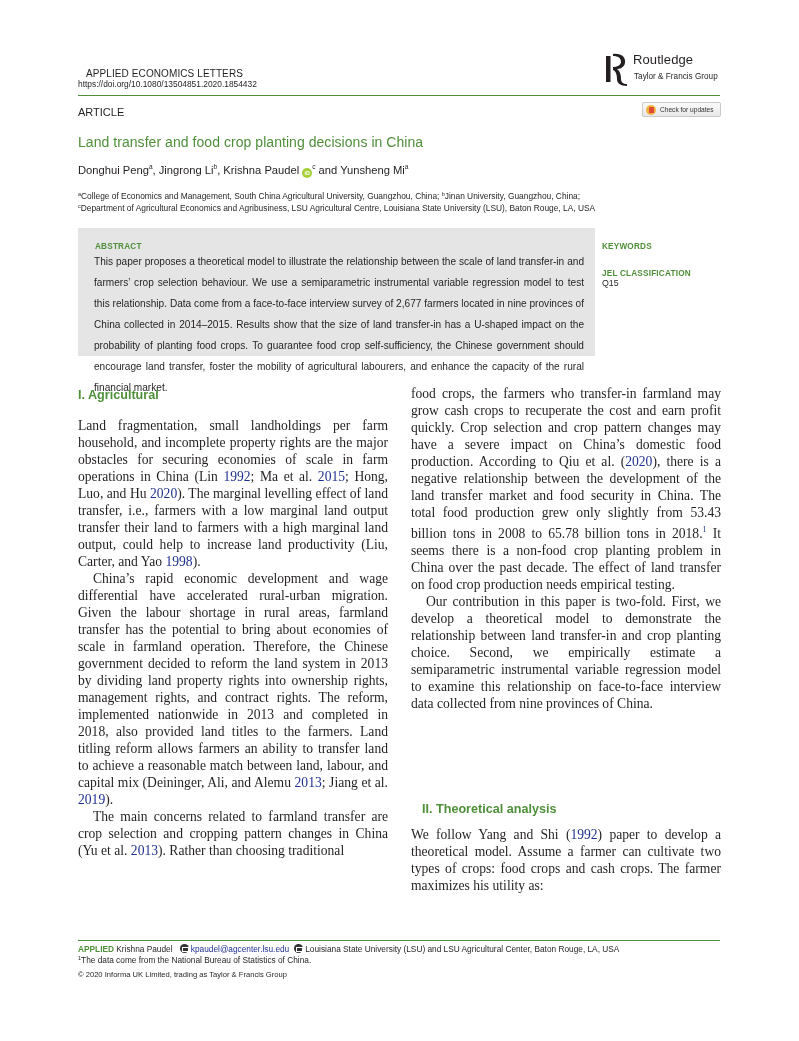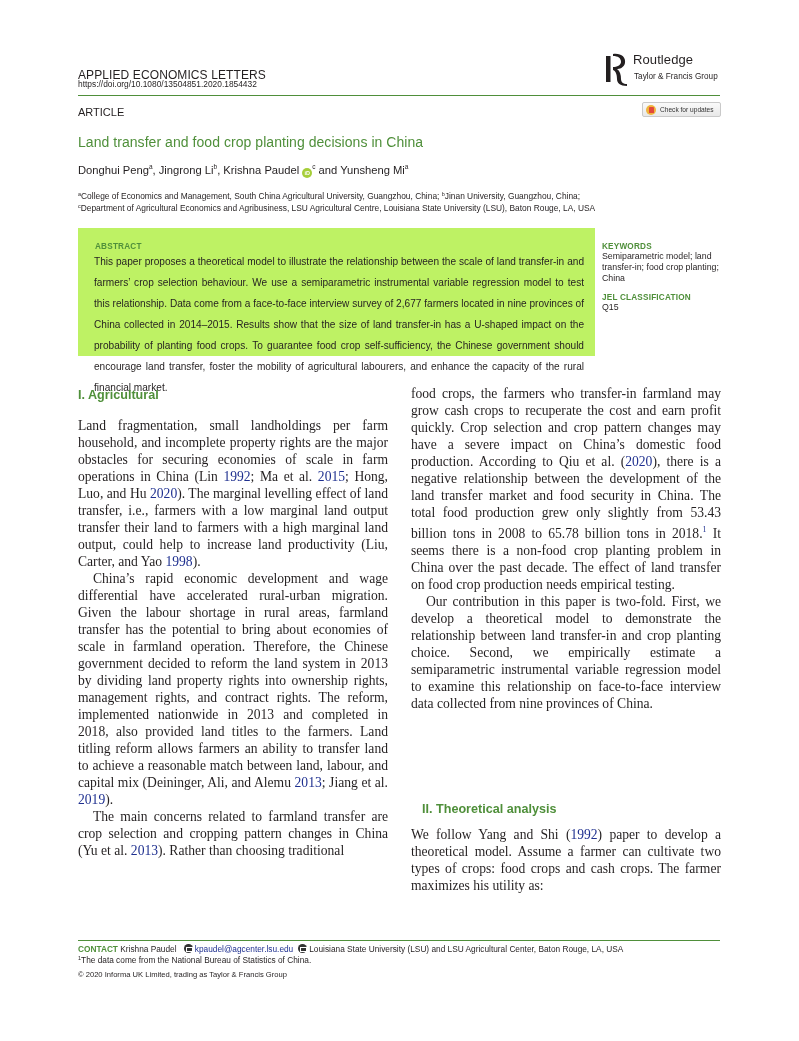--- a/index.html
+++ b/index.html
@@ -1,19 +1,19 @@
 <!DOCTYPE html>
 <html><head>
 <meta charset="utf-8">
 <style>
   * { box-sizing: border-box; margin: 0; padding: 0; }
   html, body { width: 799px; height: 1041px; background: #ffffff; overflow: hidden; }
   body { position: relative; font-family: "Liberation Sans", "DejaVu Sans", sans-serif; color: #231f20; }
 
-  .journal-name { position: absolute; left: 78px; top: 68px; font-size: 12px; letter-spacing: 0.1px; color: #231f20; }
+  .journal-name { position: absolute; left: 86px; top: 68px; font-size: 10px; letter-spacing: 0.1px; color: #231f20; }
   .doi { position: absolute; left: 78px; top: 79px; font-size: 8.4px; color: #231f20; }
   .header-rule { position: absolute; left: 78px; top: 95px; width: 642px; height: 1.4px; background: #4f8f3a; }
   .article-type { position: absolute; left: 78px; top: 106px; font-size: 11px; color: #231f20; }
 
   .publisher { position: absolute; left: 606px; top: 52px; width: 120px; height: 38px; }
   .pub-logo { position: absolute; left: 0; top: 0; width: 22px; height: 34px; }
   .pub-name { position: absolute; left: 27px; top: 0px; font-size: 13px; color: #231f20; letter-spacing: 0.1px; }
   .pub-sub { position: absolute; left: 28px; top: 20px; font-size: 8.2px; color: #231f20; white-space: nowrap; }
 
   .check-updates { position: absolute; left: 642px; top: 102px; width: 79px; height: 15px; border: 1px solid #c9c9c9; border-radius: 2px; background: linear-gradient(#fafafa,#e8e8e8); display: flex; align-items: center; padding-left: 3px; cursor: pointer; }
@@ -23,28 +23,28 @@
 
   .title { position: absolute; left: 78px; top: 134px; font-size: 14px; color: #4f8f3a; white-space: nowrap; letter-spacing: 0.05px; }
   .authors { position: absolute; left: 78px; top: 163px; font-size: 11.2px; color: #231f20; white-space: nowrap; }
   .authors sup { font-size: 6.5px; vertical-align: 5px; }
   .orcid { display: inline-block; width: 10px; height: 10px; border-radius: 50%; background: #a6ce39; color: #fff; font-size: 5.5px; line-height: 10px; text-align: center; vertical-align: -1px; margin-left: 3px; font-weight: bold; }
   .affil { position: absolute; left: 78px; font-size: 8.4px; color: #231f20; white-space: nowrap; }
   .affil sup { font-size: 5.5px; vertical-align: 3px; }
   .affil-1 { top: 191px; }
   .affil-2 { top: 203px; }
 
-  .abstract-box { position: absolute; left: 78px; top: 228px; width: 517px; height: 128px; background: #bef264; text-decoration: underline; }
+  .abstract-box { position: absolute; left: 78px; top: 228px; width: 517px; height: 128px; background: #e5e5e5; text-decoration: underline; }
   .abstract-heading { position: absolute; left: 17px; top: 14px; font-size: 8.2px; font-weight: bold; color: #4f8f3a; letter-spacing: 0.2px; }
   .abstract-text { position: absolute; left: 16px; top: 23px; width: 490px; font-size: 10.1px; line-height: 21px; color: #231f20; text-align: justify; }
 
   .keywords { position: absolute; left: 602px; top: 242px; width: 125px; }
   .kw-heading { font-size: 8.2px; font-weight: bold; color: #4f8f3a; letter-spacing: 0.2px; }
   .kw-text { font-size: 8.8px; line-height: 11.2px; color: #231f20; }
-  .jel-heading { margin-top: 8px; font-size: 8.2px; font-weight: bold; color: #4f8f3a; letter-spacing: 0.2px; }
+  .jel-heading { margin-top: 18px; font-size: 8.2px; font-weight: bold; color: #4f8f3a; letter-spacing: 0.2px; }
   .jel-text { font-size: 8.8px; color: #231f20; }
 
   .col { position: absolute; width: 310px; font-family: "Liberation Serif", "DejaVu Serif", serif; font-size: 13.6px; line-height: 17px; color: #231f20; text-align: justify; }
   .col-left { left: 78px; top: 409px; margin-top: 8px; }
   .col-right { left: 411px; top: 385px; }
   .section-h { position: absolute; font-family: "Liberation Sans", "DejaVu Sans", sans-serif; font-size: 12.6px; font-weight: bold; color: #4f8f3a; }
   .sec-1 { left: 78px; top: 388px; }
   .sec-2 { left: 411px; top: 802px; margin-left: 11px; }
   .col p { margin: 0; }
   .col p.indent { text-indent: 15px; }
@@ -96,21 +96,20 @@
   <sup>c</sup><span>Department of Agricultural Economics and Agribusiness, LSU Agricultural Centre, Louisiana State University (LSU), Baton Rouge, LA, USA</span>
 </div>
 
 <div class="abstract-box">
   <div class="abstract-heading">ABSTRACT</div>
   <div class="abstract-text">This paper proposes a theoretical model to illustrate the relationship between the scale of land transfer-in and farmers’ crop selection behaviour. We use a semiparametric instrumental variable regression model to test this relationship. Data come from a face-to-face interview survey of 2,677 farmers located in nine provinces of China collected in 2014–2015. Results show that the size of land transfer-in has a U-shaped impact on the probability of planting food crops. To guarantee food crop self-sufficiency, the Chinese government should encourage land transfer, foster the mobility of agricultural labourers, and enhance the capacity of the rural financial market.</div>
 </div>
 
 <div class="keywords">
   <div class="kw-heading">KEYWORDS</div>
-  <div class="kw-text">Semiparametric model; land transfer-in; food crop planting; China</div>
   <div class="jel-heading">JEL CLASSIFICATION</div>
   <div class="jel-text">Q15</div>
 </div>
 
 <h2 class="section-h sec-1">I.  Agricultural</h2>
 <div class="col col-left">
   <p><span>Land fragmentation, small landholdings per farm household, and incomplete property rights are the major obstacles for securing economies of scale in farm operations in China (Lin </span><a class="ref">1992</a><span>; Ma et al. </span><a class="ref">2015</a><span>; Hong, Luo, and Hu </span><a class="ref">2020</a><span>). The marginal levelling effect of land transfer, i.e., farmers with a low mar­ginal land output transfer their land to farmers with a high marginal land output, could help to increase land productivity (Liu, Carter, and Yao </span><a class="ref">1998</a><span>).</span></p>
   <p class="indent"><span>China’s rapid economic development and wage differential have accelerated rural-urban migration. Given the labour shortage in rural areas, farmland transfer has the potential to bring about economies of scale in farmland operation. Therefore, the Chinese government decided to reform the land system in 2013 by dividing land property rights into ownership rights, management rights, and contract rights. The reform, implemented nationwide in 2013 and com­pleted in 2018, also provided land titles to the farm­ers. Land titling reform allows farmers an ability to transfer land to achieve a reasonable match between land, labour, and capital mix (Deininger, Ali, and Alemu </span><a class="ref">2013</a><span>; Jiang et al. </span><a class="ref">2019</a><span>).</span></p>
   <p class="indent"><span>The main concerns related to farmland transfer are crop selection and cropping pattern changes in China (Yu et al. </span><a class="ref">2013</a><span>). Rather than choosing traditional</span></p>
 </div>
@@ -120,18 +119,18 @@
   <p class="indent"><span>Our contribution in this paper is two-fold. First, we develop a theoretical model to demonstrate the relationship between land transfer-in and crop planting choice. Second, we empirically estimate a semiparametric instrumental variable regression model to examine this relationship on face-to-face interview data collected from nine provinces of China.</span></p>
 </div>
 
 <h2 class="section-h sec-2">II.  Theoretical analysis</h2>
 <div class="col" style="left:411px; top:826px;">
   <p><span>We follow Yang and Shi (</span><a class="ref">1992</a><span>) paper to develop a theoretical model. Assume a farmer can cultivate two types of crops: food crops and cash crops. The farmer maximizes his utility as:</span></p>
 </div>
 
 <div class="footer-rule"></div>
 <div class="contact">
-  <span class="contact-label">CONTACT</span><span> Krishna Paudel </span><span class="mail-icon"></span><a class="contact-link">kpaudel@agcenter.lsu.edu</a><span class="mail-icon"></span><span>Louisiana State University (LSU) and LSU Agricultural Center, Baton Rouge, LA, USA</span>
+  <span class="contact-label">APPLIED</span><span> Krishna Paudel </span><span class="mail-icon"></span><a class="contact-link">kpaudel@agcenter.lsu.edu</a><span class="mail-icon"></span><span>Louisiana State University (LSU) and LSU Agricultural Center, Baton Rouge, LA, USA</span>
 </div>
 <div class="footnote">
   <sup>1</sup><span>The data come from the National Bureau of Statistics of China.</span>
 </div>
 <div class="copyright">© 2020 Informa UK Limited, trading as Taylor &amp; Francis Group</div>
 
 </body></html>

